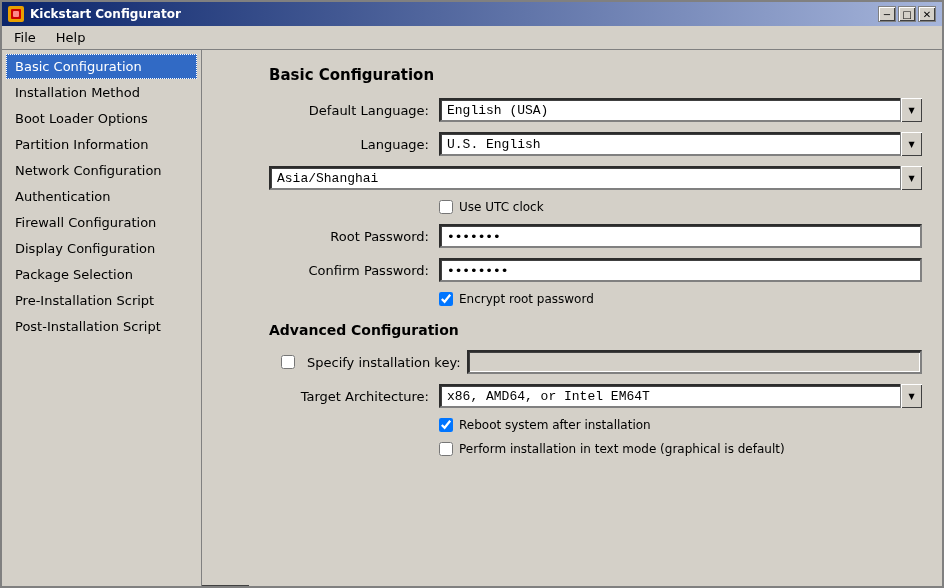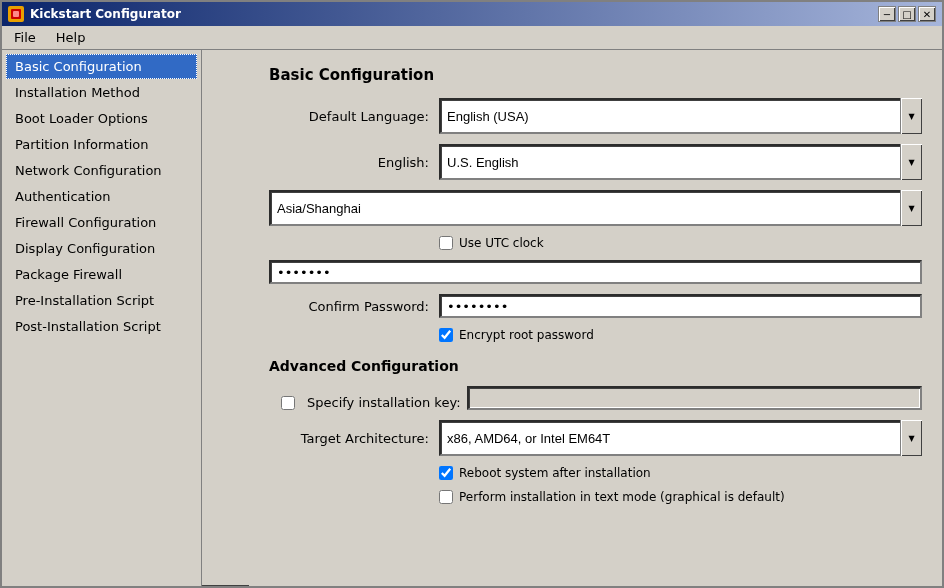--- a/index.html
+++ b/index.html
@@ -170,26 +170,26 @@
 
     .select-wrapper {
       flex: 1;
       position: relative;
       display: flex;
       align-items: center;
     }
 
     .select-wrapper select {
       width: 100%;
-      height: 36px;
+      height: 24px;
       border: 2px inset #808080;
       background: white;
       padding: 0 24px 0 6px;
       font-size: 13px;
-      font-family: Liberation Sans, sans-serif;
+      font-family: Liberation Mono, monospace;
       appearance: none;
       box-shadow: inset 1px 1px #404040, inset -1px -1px #fff;
     }
 
     .select-arrow {
       position: absolute;
       right: 0;
       top: 0;
       bottom: 0;
       width: 22px;
@@ -223,21 +223,21 @@
 
     .advanced-title {
       font-size: 14px;
       font-weight: bold;
       margin: 16px 0 12px 0;
       color: #000;
     }
 
     .specify-key-row {
       display: flex;
-      align-items: flex-end;
+      align-items: center;
       margin-bottom: 10px;
       padding-left: 12px;
     }
 
     .specify-key-row input[type="checkbox"] {
       margin-right: 6px;
       width: 14px;
       height: 14px;
     }
 
@@ -289,41 +289,41 @@
 
     <div class="sidebar">
       <div class="sidebar-item active">Basic Configuration</div>
       <div class="sidebar-item">Installation Method</div>
       <div class="sidebar-item">Boot Loader Options</div>
       <div class="sidebar-item">Partition Information</div>
       <div class="sidebar-item">Network Configuration</div>
       <div class="sidebar-item">Authentication</div>
       <div class="sidebar-item">Firewall Configuration</div>
       <div class="sidebar-item">Display Configuration</div>
-      <div class="sidebar-item">Package Firewall</div>
+      <div class="sidebar-item">Package Selection</div>
       <div class="sidebar-item">Pre-Installation Script</div>
       <div class="sidebar-item">Post-Installation Script</div>
     </div>
 
     <div class="content-area">
 
       <div class="section-title">Basic Configuration</div>
 
       <div class="form-row">
         <span class="form-label">Default Language:</span>
         <div class="select-wrapper">
           <select class="form-select">
             <option>English (USA)</option>
           </select>
           <div class="select-arrow">▼</div>
         </div>
       </div>
 
       <div class="form-row">
-        <span class="form-label">English:</span>
+        <span class="form-label">Language:</span>
         <div class="select-wrapper">
           <select class="form-select">
             <option>U.S. English</option>
           </select>
           <div class="select-arrow">▼</div>
         </div>
       </div>
 
       <div class="form-row">
         <div class="select-wrapper">
@@ -333,20 +333,21 @@
           <div class="select-arrow">▼</div>
         </div>
       </div>
 
       <div class="checkbox-row">
         <input type="checkbox" id="utc-clock" style="">
         <label for="utc-clock">Use UTC clock</label>
       </div>
 
       <div class="form-row">
+        <span class="form-label">Root Password:</span>
         <input type="password" class="form-control" value="abcdefg" style="">
       </div>
 
       <div class="form-row">
         <span class="form-label">Confirm Password:</span>
         <input type="password" class="form-control" value="abcdefgh" style="">
       </div>
 
       <div class="checkbox-row">
         <input type="checkbox" id="encrypt-pwd" checked="" style="">

